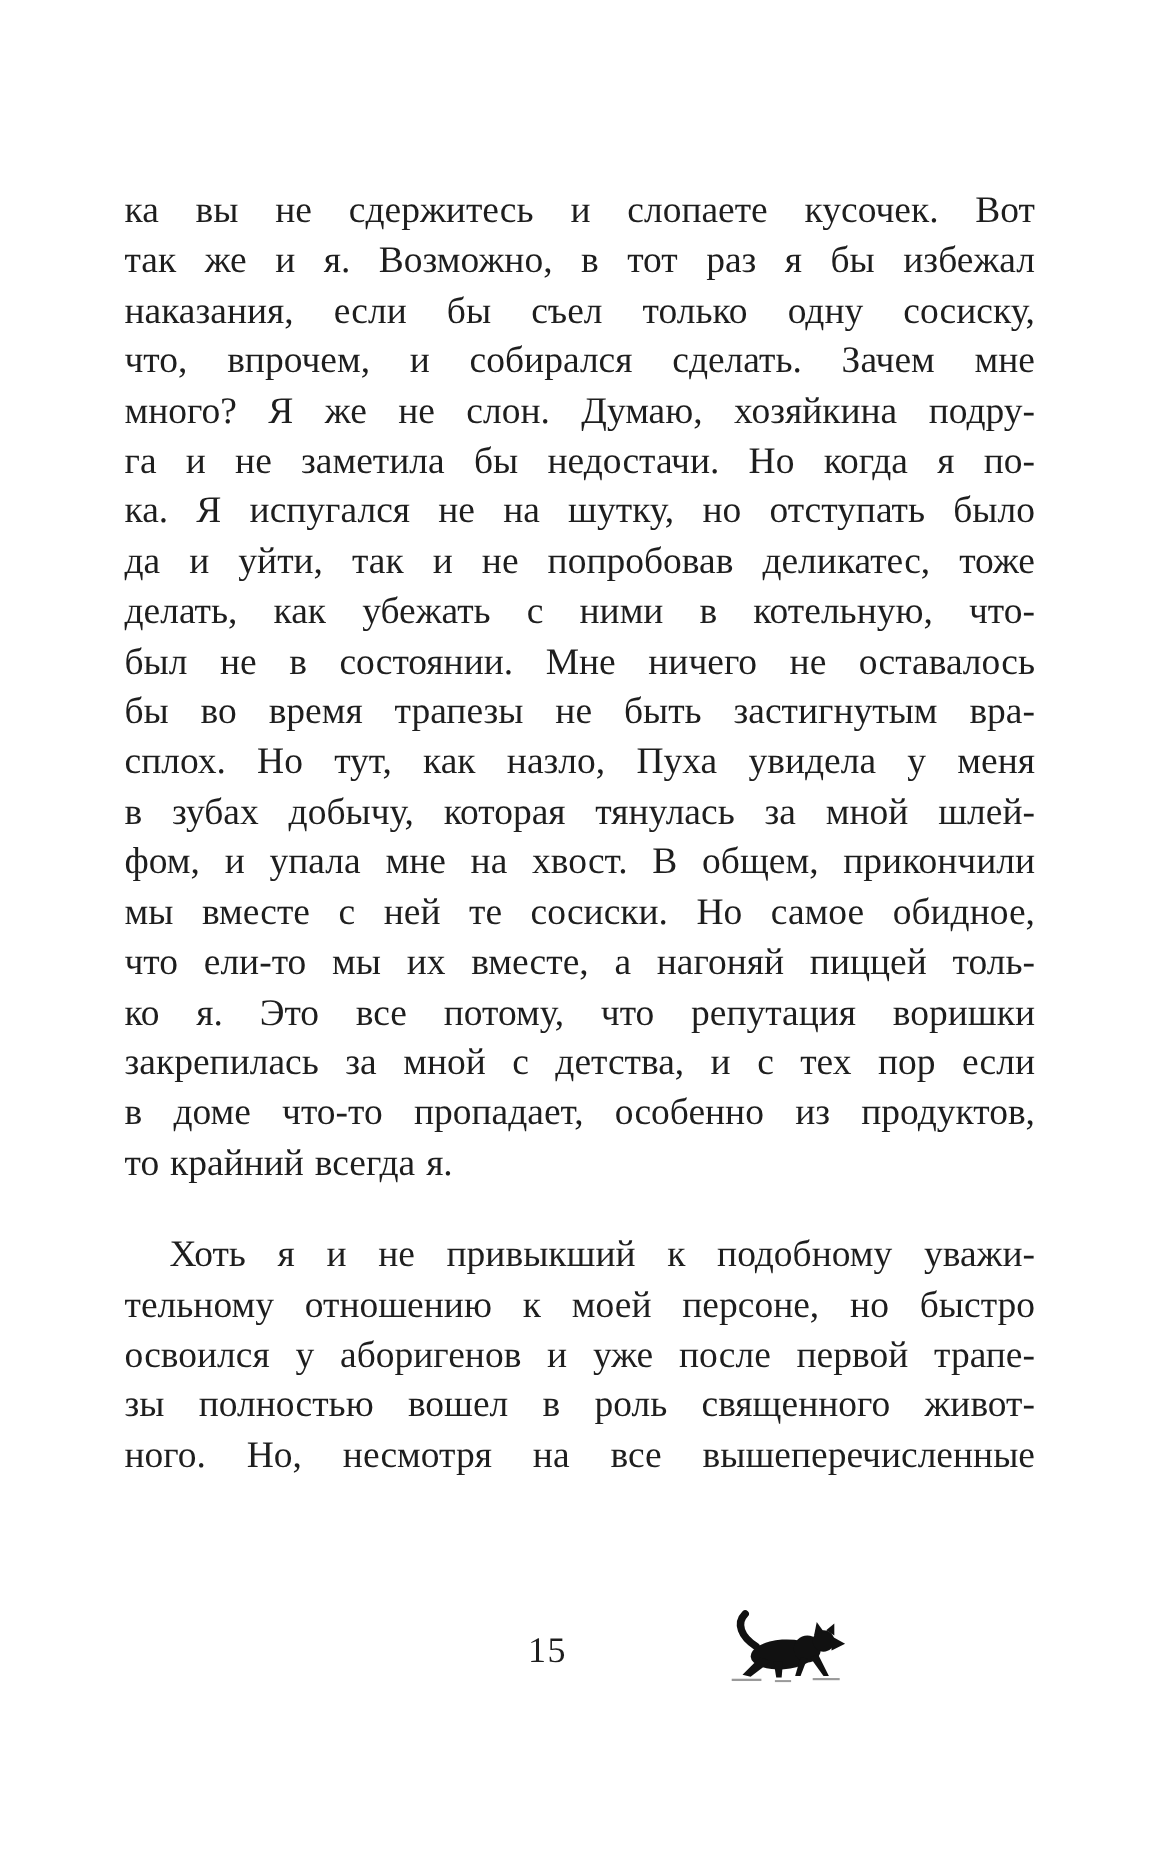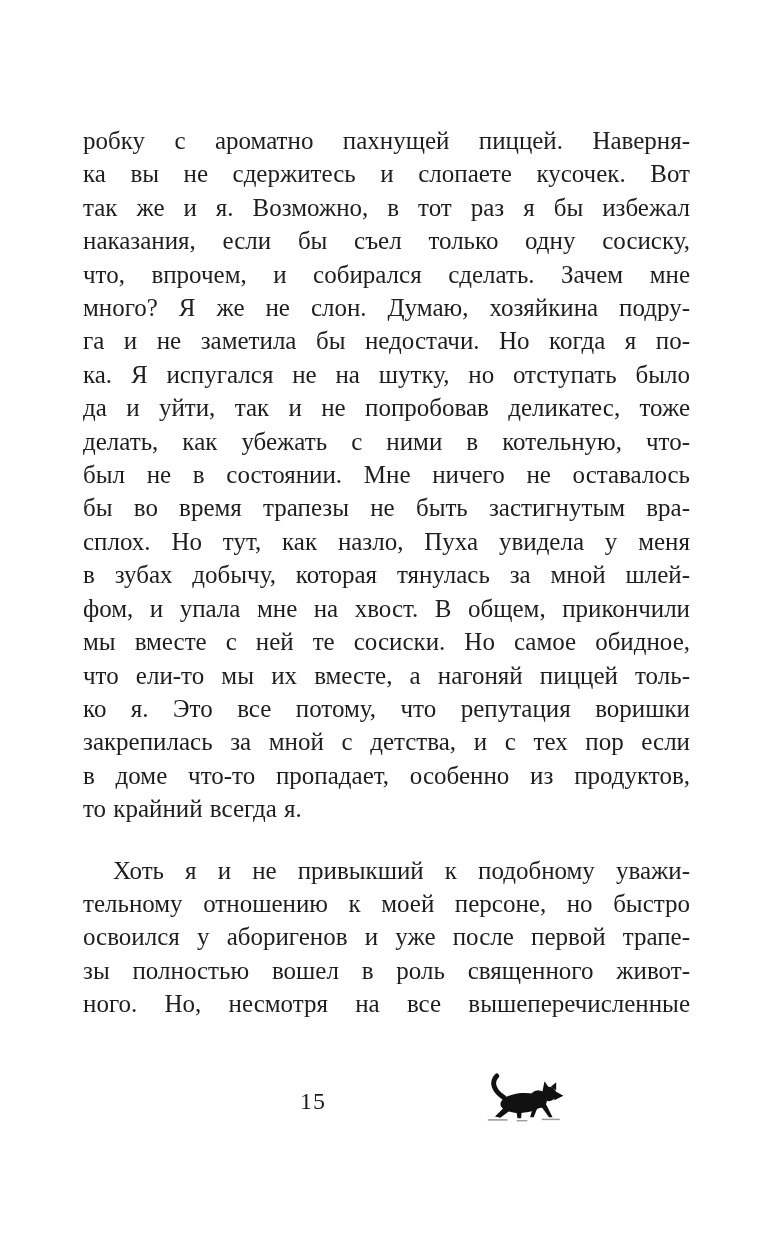--- a/index.html
+++ b/index.html
@@ -37,42 +37,41 @@
   }
   .para.indent .line:first-child {
     text-indent: 30px;
     margin-top: 28px;
   }
   .page-number {
     position: absolute;
     left: 300px;
     top: 1088px;
     width: 130px;
-    text-align: left;
+    text-align: center;
     font-size: 24px;
     letter-spacing: 1px;
     color: #1e1e1e;
   }
   .cat-illustration {
     position: absolute;
     left: 477px;
     top: 1072px;
     width: 90px;
     height: 52px;
   }
   .cat-illustration svg { display: block; width: 100%; height: 100%; }
 </style>
 </head>
 <body>
 
 <div class="book-page">
 
   <div class="text-block" id="text-block">
       <div class="para">
-        <div class="line">робку с ароматно пахнущей пиццей. Наверня-</div>
         <div class="line">ка вы не сдержитесь и слопаете кусочек. Вот</div>
         <div class="line">так же и я. Возможно, в тот раз я бы избежал</div>
         <div class="line">наказания, если бы съел только одну сосиску,</div>
         <div class="line">что, впрочем, и собирался сделать. Зачем мне</div>
         <div class="line">много? Я же не слон. Думаю, хозяйкина подру-</div>
         <div class="line">га и не заметила бы недостачи. Но когда я по-</div>
         <div class="line">ка. Я испугался не на шутку, но отступать было</div>
         <div class="line">да и уйти, так и не попробовав деликатес, тоже</div>
         <div class="line">делать, как убежать с ними в котельную, что-</div>
         <div class="line">был не в состоянии. Мне ничего не оставалось</div>

